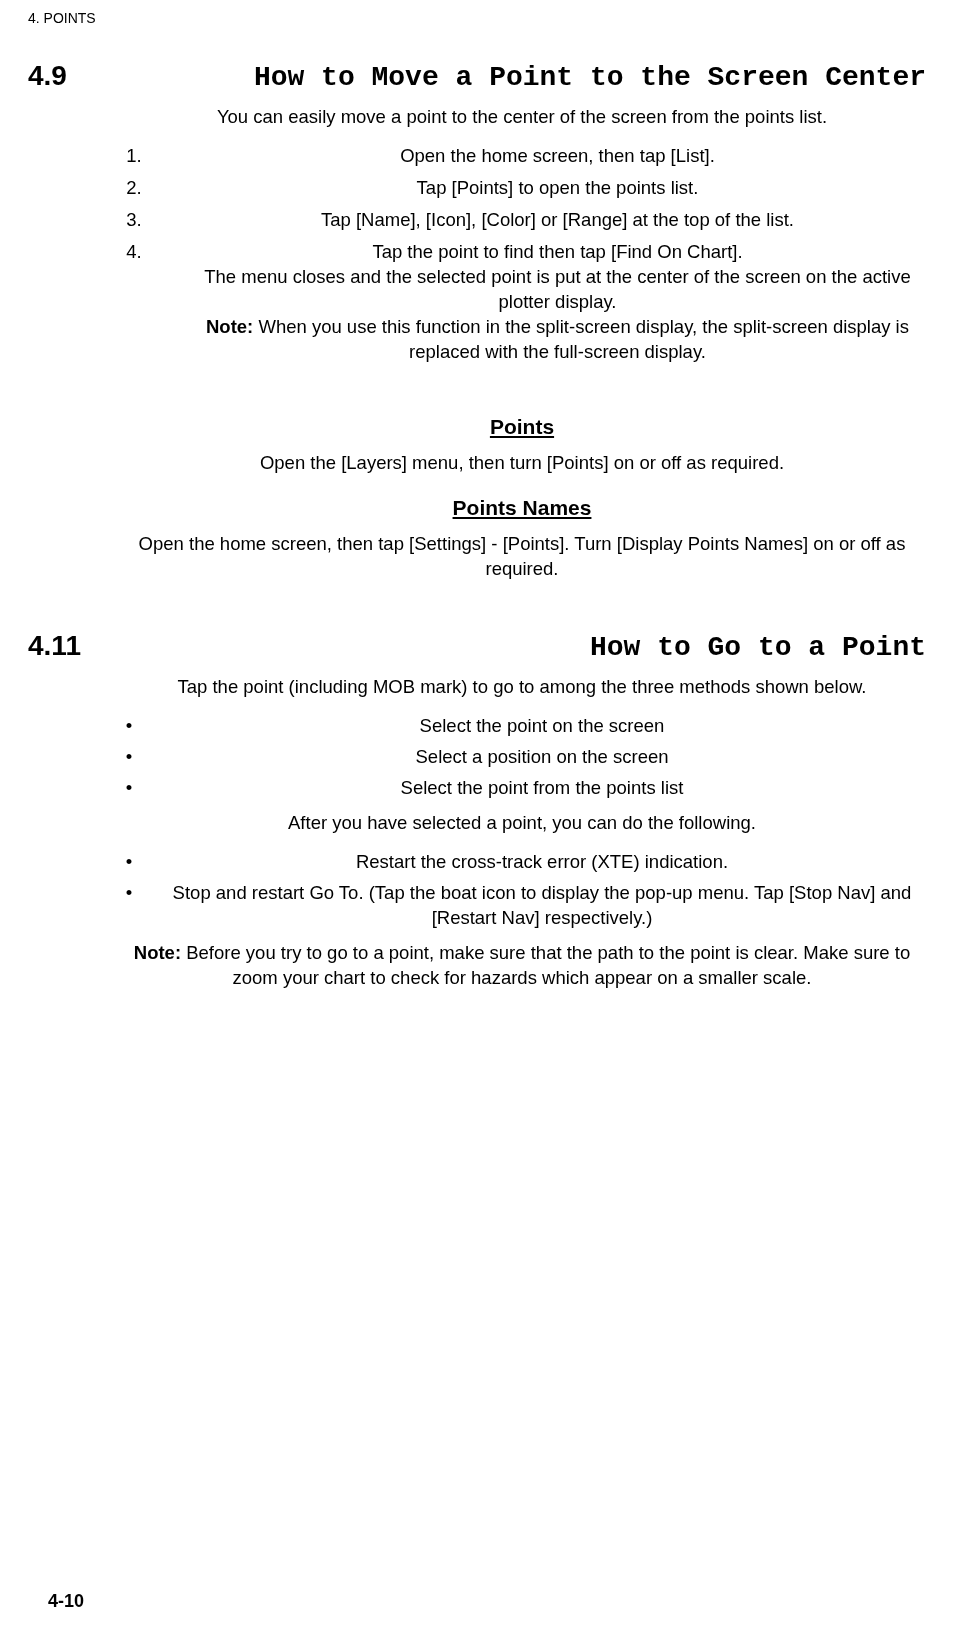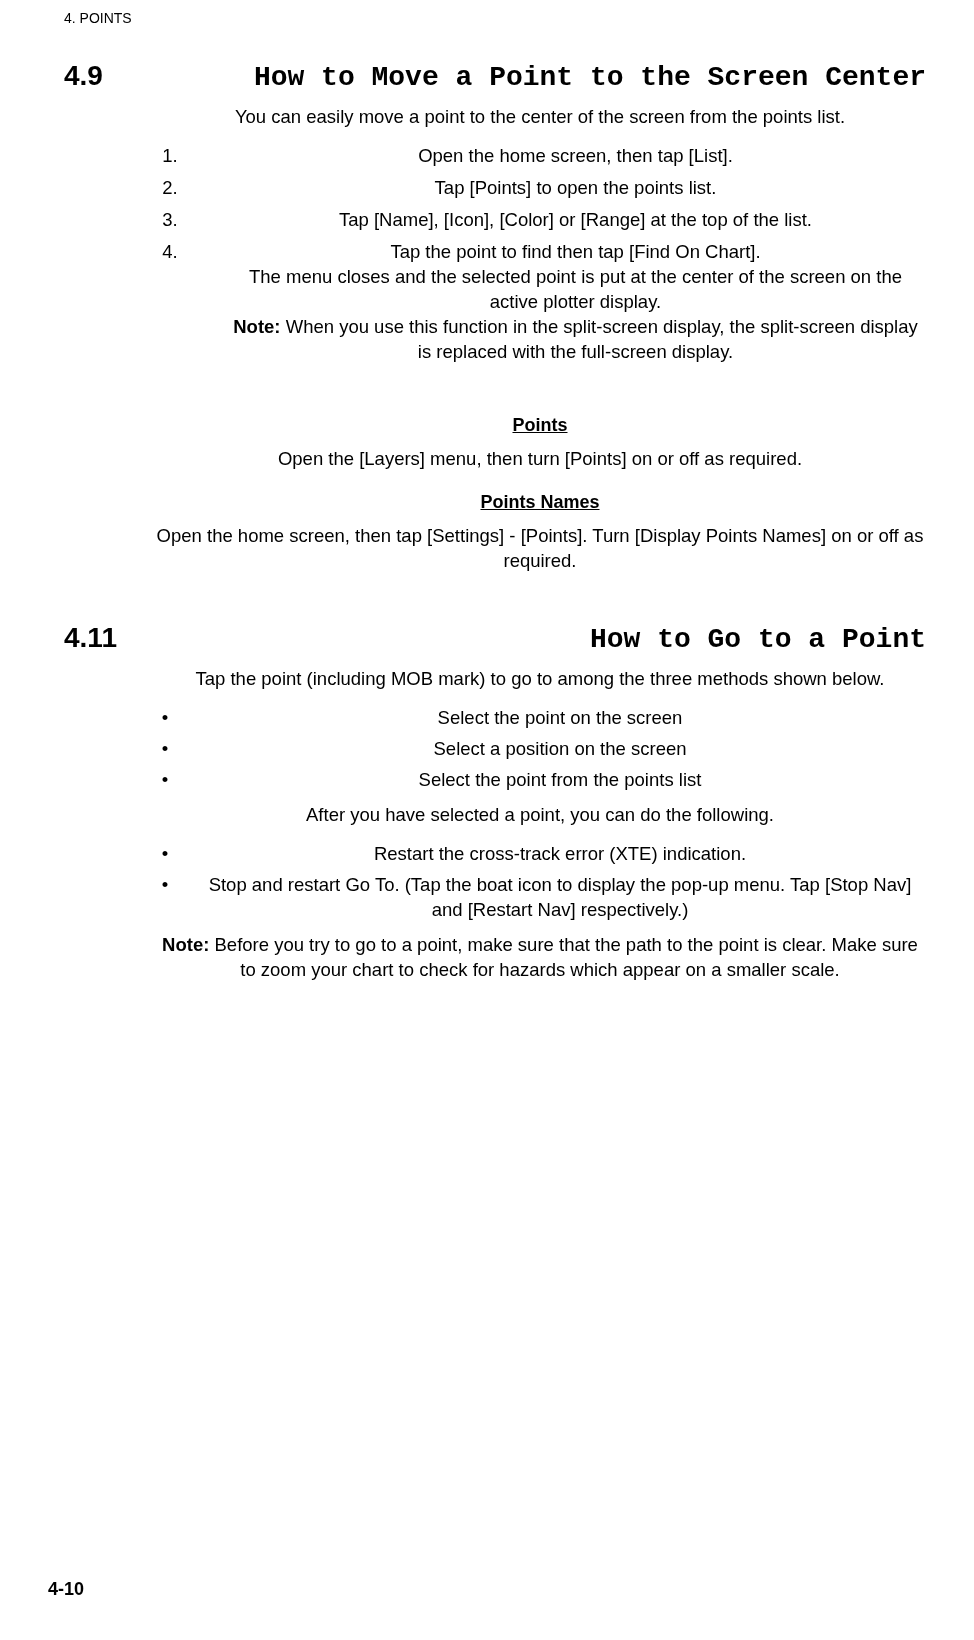--- a/index.html
+++ b/index.html
@@ -6,21 +6,21 @@
     margin: 0;
     padding: 0;
     background: #ffffff;
     font-family: Arial, Helvetica, sans-serif;
     color: #000000;
   }
   .page {
     width: 974px;
     min-height: 1640px;
     box-sizing: border-box;
-    padding: 10px 48px 0 64px;
+    padding: 10px 48px 0 28px;
     position: relative;
   }
   .chapter-header {
     font-size: 14px;
     margin-bottom: 34px;
     margin-top: 0;
   }
   .section {
     margin-bottom: 48px;
   }
@@ -57,21 +57,21 @@
     display: flex;
     margin-bottom: 7px;
   }
   ol.steps > li .step-num {
     width: 32px;
     flex-shrink: 0;
   }
   ol.steps > li .step-text { flex: 1; margin-left: 39px; }
   .note-label { font-weight: bold; }
   .subhead {
-    font-size: 18px;
+    font-size: 21px;
     font-weight: bold;
     text-decoration: underline;
     margin: 0 0 10px 0;
   }
   .sub-block { margin-bottom: 18px; }
   ul.bullets {
     list-style: none;
     padding: 0;
     margin: 0 0 10px 0;
   }
@@ -79,21 +79,21 @@
     display: flex;
     margin-bottom: 6px;
   }
   ul.bullets > li .bullet {
     width: 22px;
     flex-shrink: 0;
   }
   ul.bullets > li .bullet-text { flex: 1; margin-left: 18px; }
   .page-footer {
     position: absolute;
-    bottom: 40px;
+    bottom: 28px;
     left: 48px;
     font-size: 18px;
     font-weight: bold;
   }
 </style>
 </head>
 <body>
 
 <div class="page">
 

